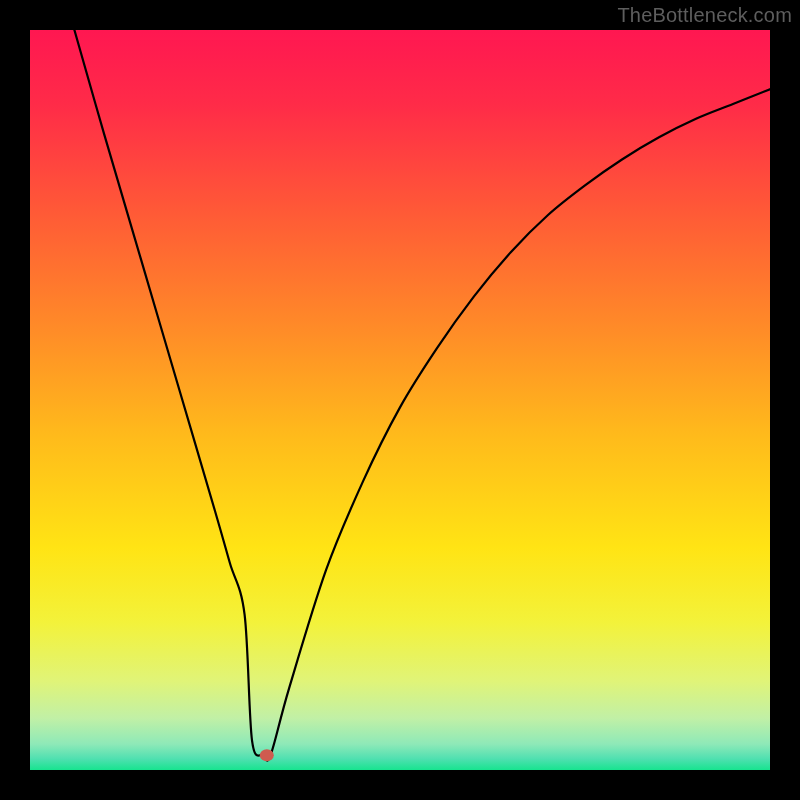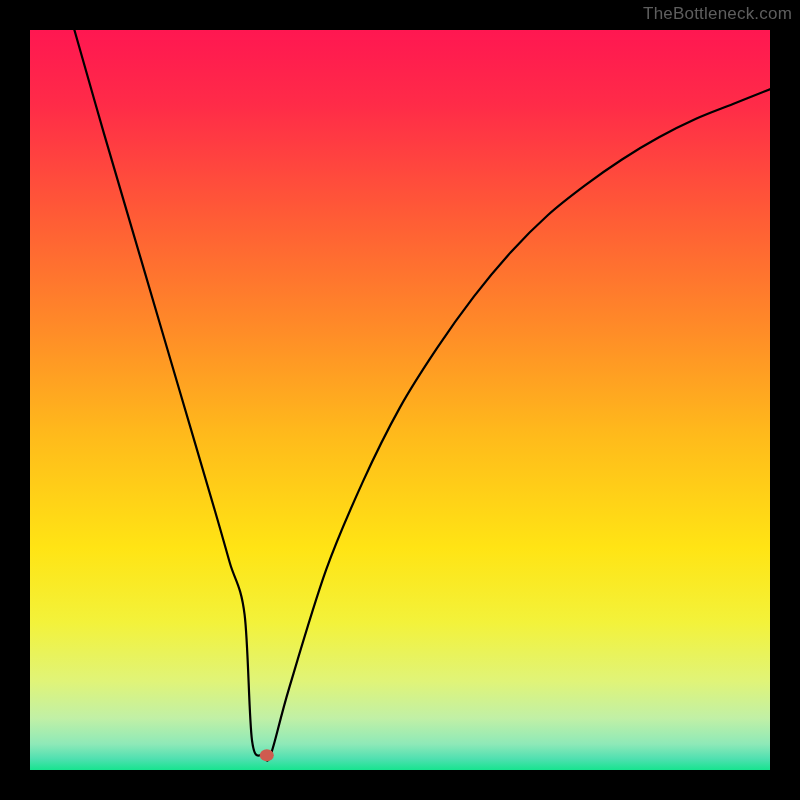--- a/index.html
+++ b/index.html
@@ -22,21 +22,21 @@
     left: 30px;
     top: 30px;
     width: 740px;
     height: 740px;
   }
   .watermark {
     position: absolute;
     top: 4px;
     right: 8px;
     color: #5e5e5e;
-    font-size: 17px;
+    font-size: 20px;
     font-weight: 500;
     letter-spacing: 0.2px;
   }
   svg { display: block; }
 </style>
 </head>
 <body>
 
 <div class="frame">
   <div class="watermark">TheBottleneck.com</div>

